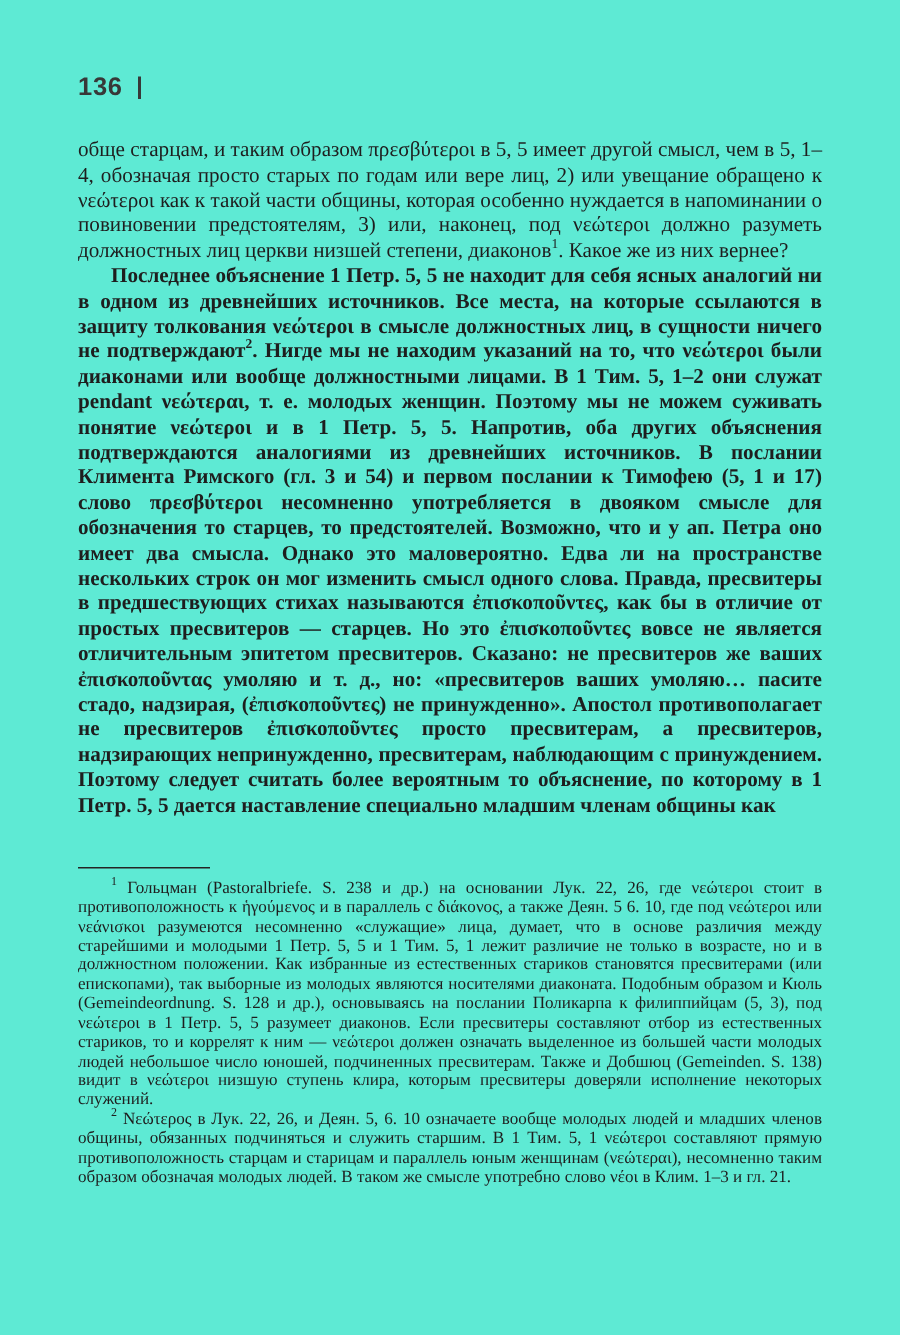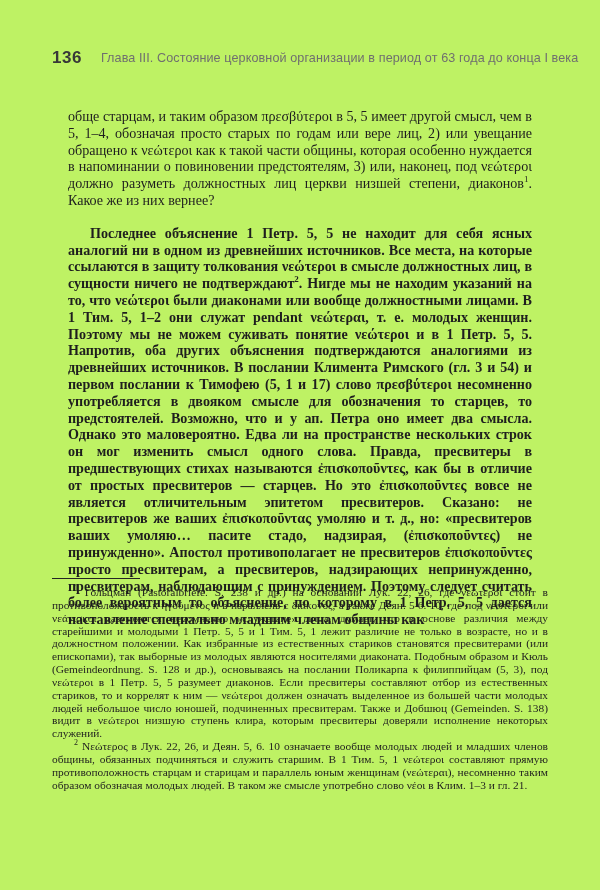--- a/index.html
+++ b/index.html
@@ -4,21 +4,21 @@
 <style>
   html, body {
     margin: 0;
     padding: 0;
     background: #ffffff;
   }
   .page {
     position: relative;
     width: 600px;
     height: 890px;
-    background: #bef264;
+    background: #5eead4;
     overflow: hidden;
     font-family: "Liberation Serif", "DejaVu Serif", serif;
     color: #1e1e1e;
   }
   
   .running-head {
     position: absolute;
     top: 48px;
     left: 52px;
     width: 500px;
@@ -49,21 +49,21 @@
   
   .body-text {
     position: absolute;
     top: 92px;
     left: 52px;
     width: 496px;
     font-size: 14.1px;
     line-height: 16.8px;
     text-align: justify;
   }
-  .body-text p { margin: 16px; }
+  .body-text p { margin: 0; }
   .body-text p.indent { text-indent: 22px; font-weight: bold; }
   sup.fnref {
     font-size: 9px;
     line-height: 0;
     vertical-align: super;
   }
   
   .footnote-block {
     position: absolute;
     top: 578px;
@@ -90,21 +90,20 @@
   }
 </style>
 </head>
 <body>
 
 <div class="page">
 
   <div class="running-head">
     <span class="page-number">136</span>
     <span class="head-divider"></span>
-    <span class="chapter-title">Глава III. Состояние церковной организации в период от 63 года до конца I века</span>
   </div>
 
   <div class="body-text">
     <p><span>обще старцам, и таким образом πρεσβύτεροι в 5, 5 имеет другой смысл, чем в 5, 1–4, обозначая просто старых по годам или вере лиц, 2) или увещание обращено к νεώτεροι как к такой части общины, которая особенно нуждается в напоминании о повиновении предстоятелям, 3) или, наконец, под νεώτεροι должно разуметь должностных лиц церкви низшей степени, диаконов</span><sup class="fnref">1</sup><span>. Какое же из них вернее?</span></p>
     <p class="indent"><span>Последнее объяснение 1 Петр. 5, 5 не находит для себя ясных аналогий ни в одном из древнейших источников. Все места, на которые ссылаются в защиту толкования νεώτεροι в смысле должностных лиц, в сущности ничего не подтверждают</span><sup class="fnref">2</sup><span>. Нигде мы не находим указаний на то, что νεώτεροι были диаконами или вообще должностными лицами. В 1 Тим. 5, 1–2 они служат pendant νεώτεραι, т. е. молодых женщин. Поэтому мы не можем суживать понятие νεώτεροι и в 1 Петр. 5, 5. Напротив, оба других объяснения подтверждаются аналогиями из древнейших источников. В послании Климента Римского (гл. 3 и 54) и первом послании к Тимофею (5, 1 и 17) слово πρεσβύτεροι несомненно употребляется в двояком смысле для обозначения то старцев, то предстоятелей. Возможно, что и у ап. Петра оно имеет два смысла. Однако это маловероятно. Едва ли на пространстве нескольких строк он мог изменить смысл одного слова. Правда, пресвитеры в предшествующих стихах называются ἐπισκοποῦντες, как бы в отличие от простых пресвитеров — старцев. Но это ἐπισκοποῦντες вовсе не является отличительным эпитетом пресвитеров. Сказано: не пресвитеров же ваших ἐπισκοποῦντας умоляю и т. д., но: «пресвитеров ваших умоляю… пасите стадо, надзирая, (ἐπισκοποῦντες) не принужденно». Апостол противополагает не пресвитеров ἐπισκοποῦντες просто пресвитерам, а пресвитеров, надзирающих непринужденно, пресвитерам, наблюдающим с принуждением. Поэтому следует считать более вероятным то объяснение, по которому в 1 Петр. 5, 5 дается наставление специально младшим членам общины как</span></p>
   </div>
 
   <div class="footnote-block">
     <div class="footnote-rule"></div>
     <p><sup class="fnmark">1</sup> <span>Гольцман (Pastoralbriefe. S. 238 и др.) на основании Лук. 22, 26, где νεώτεροι стоит в противоположность к ἡγούμενος и в параллель с διάκονος, а также Деян. 5 6. 10, где под νεώτεροι или νεάνισκοι разумеются несомненно «служащие» лица, думает, что в основе различия между старейшими и молодыми 1 Петр. 5, 5 и 1 Тим. 5, 1 лежит различие не только в возрасте, но и в должностном положении. Как избранные из естественных стариков становятся пресвитерами (или епископами), так выборные из молодых являются носителями диаконата. Подобным образом и Кюль (Gemeindeordnung. S. 128 и др.), основываясь на послании Поликарпа к филиппийцам (5, 3), под νεώτεροι в 1 Петр. 5, 5 разумеет диаконов. Если пресвитеры составляют отбор из естественных стариков, то и коррелят к ним — νεώτεροι должен означать выделенное из большей части молодых людей небольшое число юношей, подчиненных пресвитерам. Также и Добшюц (Gemeinden. S. 138) видит в νεώτεροι низшую ступень клира, которым пресвитеры доверяли исполнение некоторых служений.</span></p>

